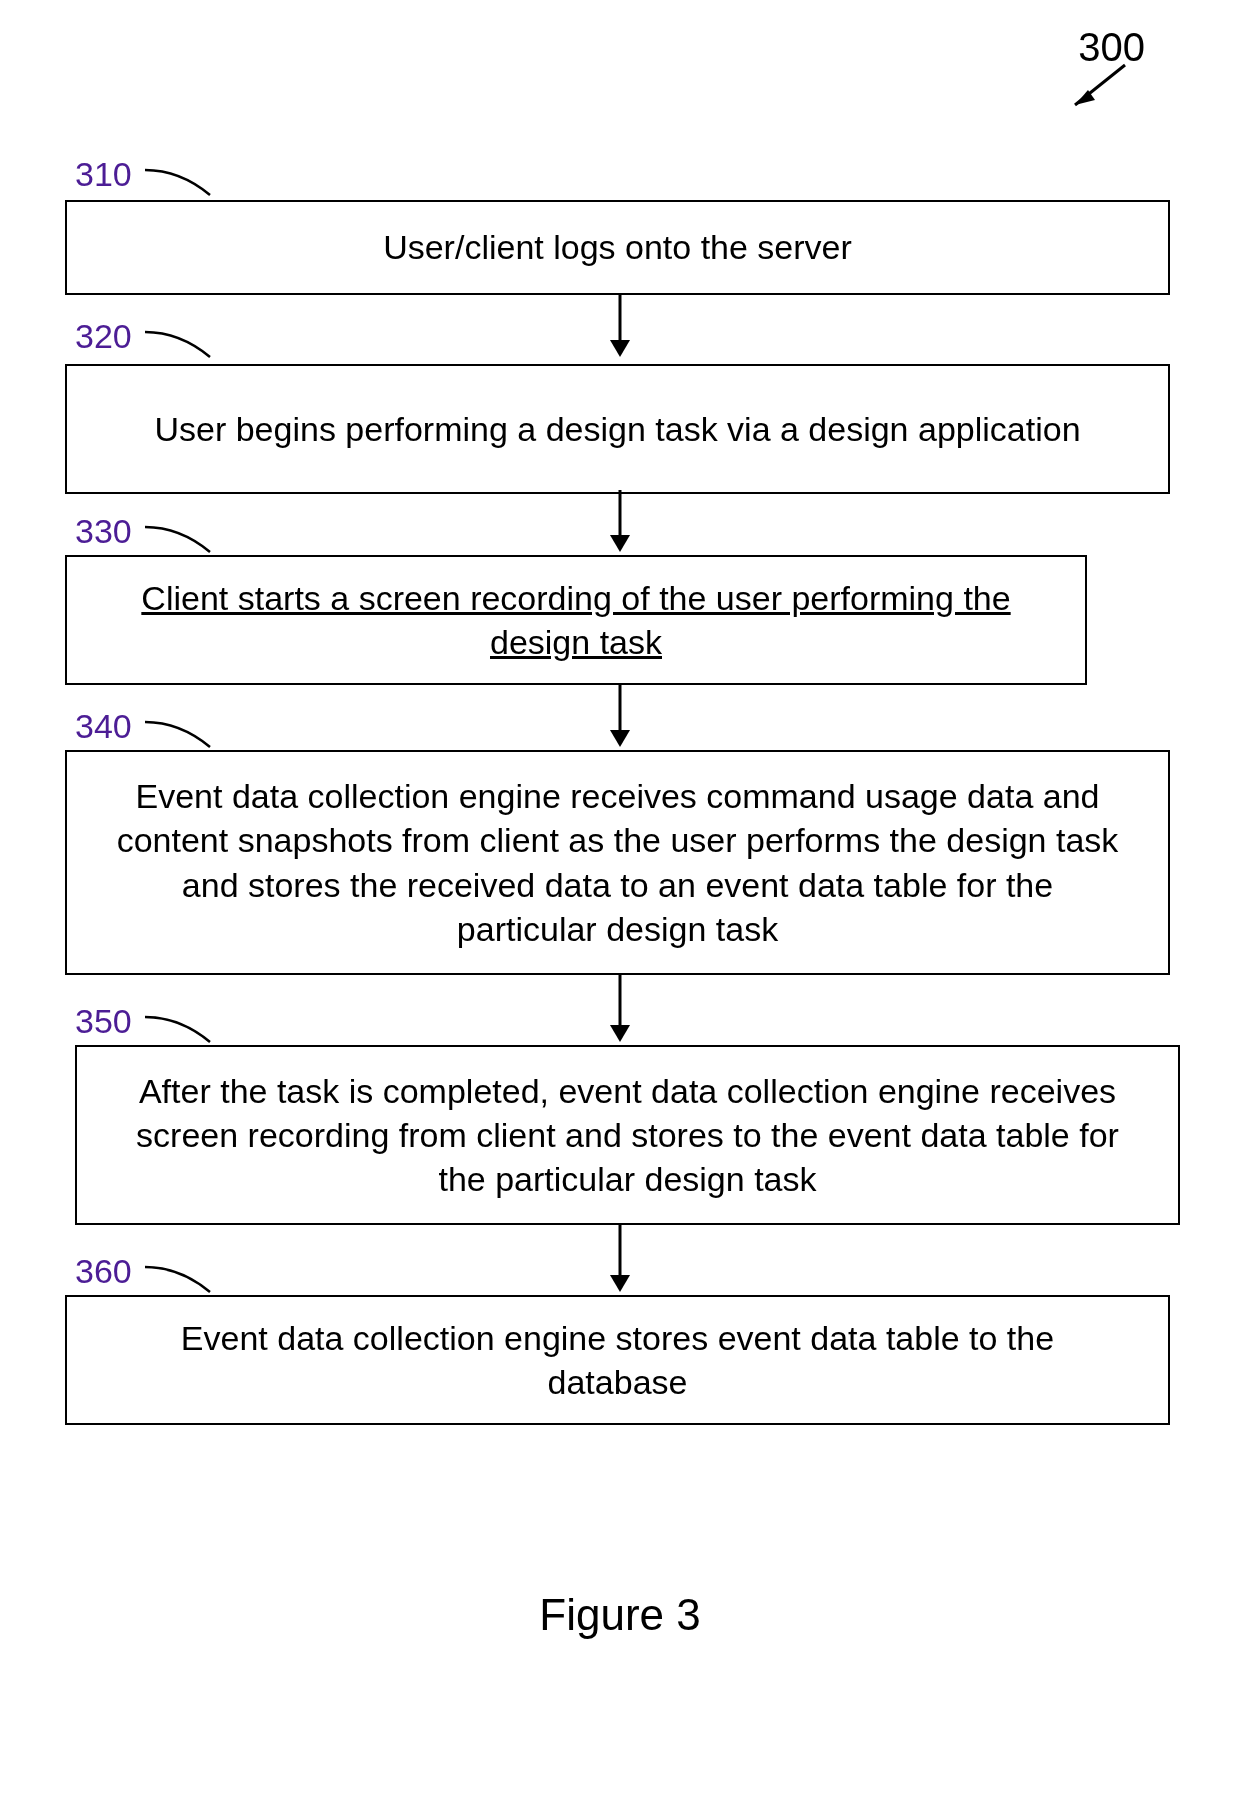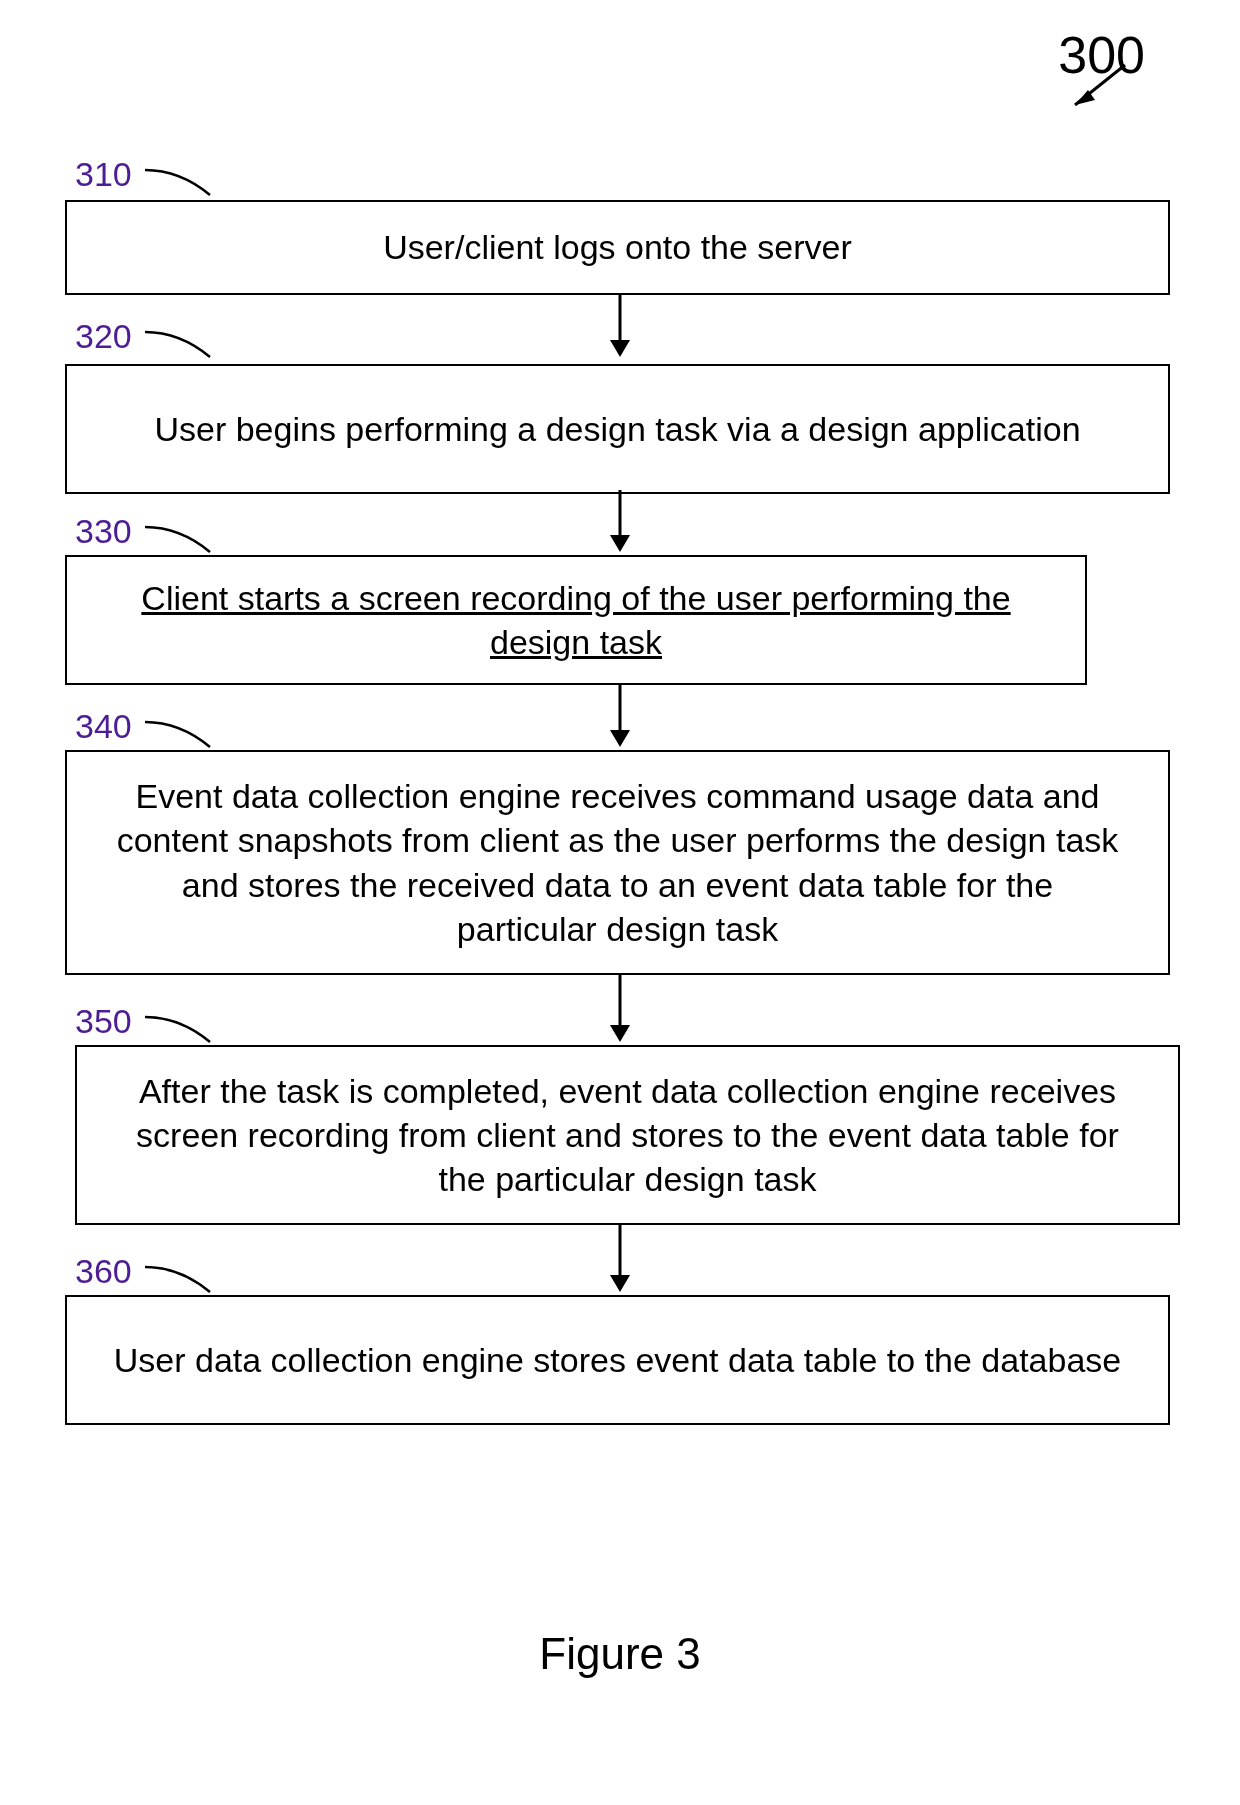--- a/index.html
+++ b/index.html
@@ -9,21 +9,21 @@
     }
     body {
       width: 1240px;
       height: 1805px;
       position: relative;
       font-family: Arial, Helvetica, sans-serif;
       background: white;
     }
     .diagram-label {
       position: absolute;
-      font-size: 52px;
+      font-size: 40px;
       color: #000;
     }
     .arrow-ref {
       position: absolute;
     }
     .step-box {
       position: absolute;
       border: 2px solid #000;
       display: flex;
       align-items: center;
@@ -43,21 +43,20 @@
     }
     .connector-arrow {
       position: absolute;
     }
     .caption {
       position: absolute;
       font-size: 44px;
       color: #000;
       width: 100%;
       text-align: center;
-      margin-top: 39px;
     }
   </style>
 </head>
 <body>
 
 <div class="diagram-label" style="top:25px; right:95px;">300</div>
 
 <svg class="arrow-ref" style="top:50px; left:1050px;" width="100" height="70">
   <line x1="75" y1="15" x2="25" y2="55" stroke="#000" stroke-width="3"></line>
   <polygon points="25,55 38,40 45,50" fill="#000"></polygon>
@@ -126,16 +125,16 @@
 <svg class="connector-arrow" style="top:1225px; left:595px;" width="50" height="75">
   <line x1="25" y1="0" x2="25" y2="55" stroke="#000" stroke-width="3"></line>
   <polygon points="25,67 15,50 35,50" fill="#000"></polygon>
 </svg>
 
 <div class="step-label" style="top:1252px; left:75px;">360</div>
 <svg class="callout" style="top:1262px; left:140px;" width="100" height="40">
   <path d="M 5 5 Q 40 5 70 30" stroke="#000" stroke-width="2.5" fill="none"></path>
 </svg>
 <div class="step-box" style="top:1295px; left:65px; width:1105px; height:130px;">
-  <span>User data collection engine stores event data table to the database</span>
+  <span>Event data collection engine stores event data table to the database</span>
 </div>
 
 <div class="caption" style="top:1590px;">Figure 3</div>
 
 </body></html>

